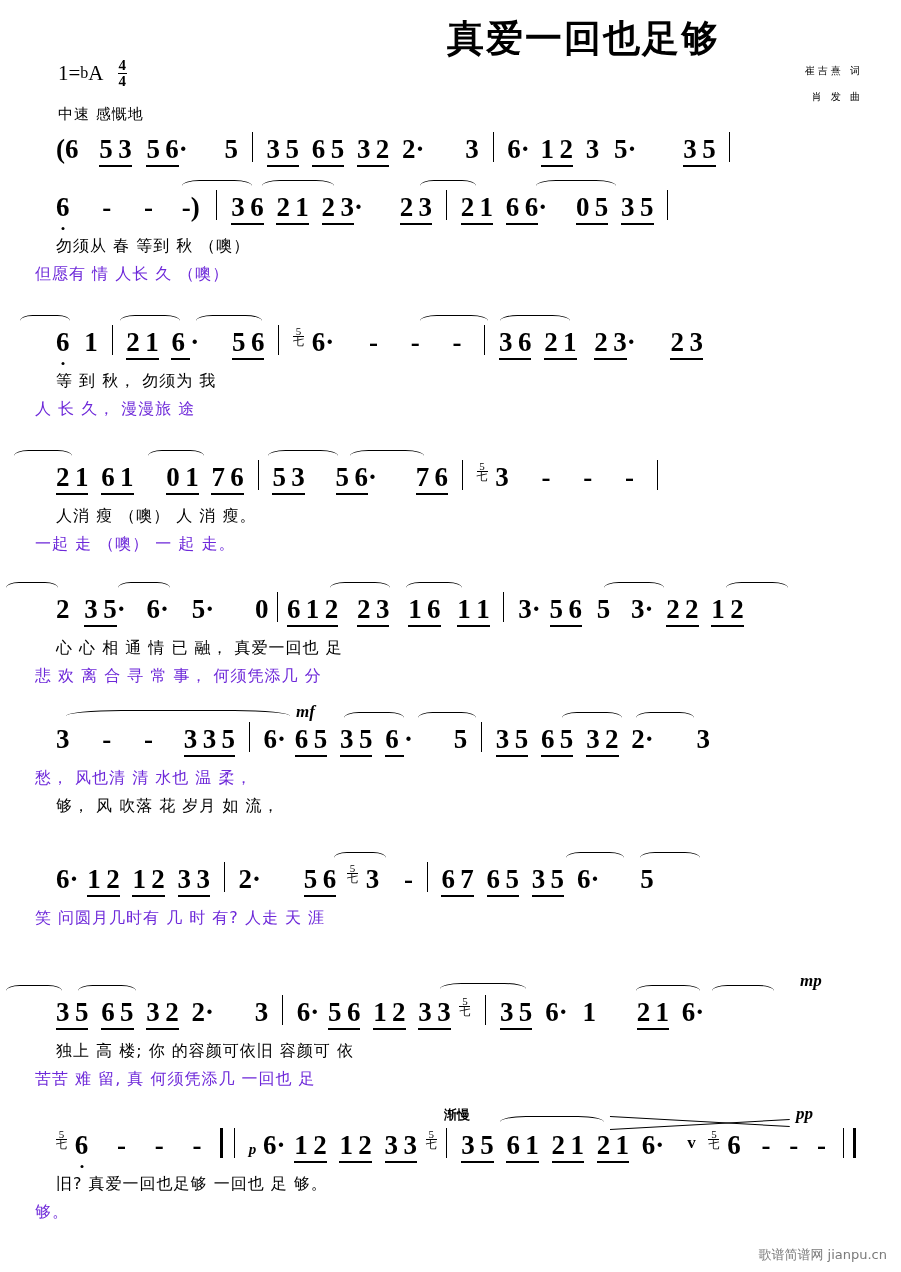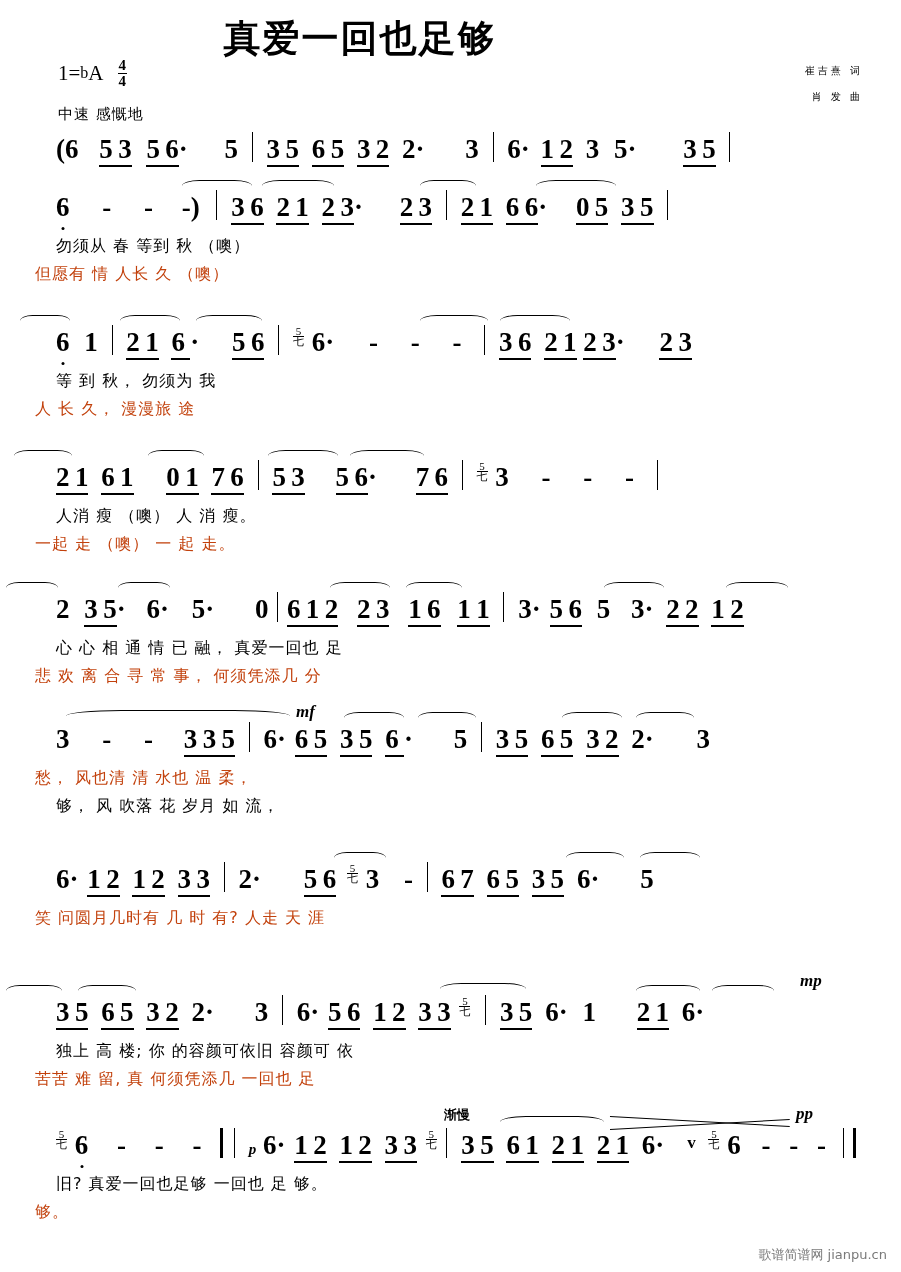--- a/index.html
+++ b/index.html
@@ -9,21 +9,21 @@
     font-family:"Liberation Serif", serif;
     color:#000;
     position:relative;
     overflow:hidden;
   }
   .sheet { position:relative; width:901px; height:1272px; }
 
   
   .title {
     position:absolute; top:14px; left:0; width:720px;
-    text-align:center;
+    text-align:right;
     font-family:"DejaVu Sans", sans-serif;
     font-weight:bold;
     font-size:37px;
     letter-spacing:2px;
   }
 
   
   .key-sig {
     position:absolute; left:58px; top:58px;
     font-size:21px;
@@ -70,21 +70,21 @@
   .notes .seg { display:inline-block; position:relative; }
   .lyric {
     position:relative;
     height:28px;
     font-family:"DejaVu Sans", sans-serif;
     font-size:16px;
     white-space:nowrap;
     padding-left:56px;
     letter-spacing:1px;
   }
-  .lyric.l2 { color:#c2410c;padding-left:35px; }
+  .lyric.l2 { color:#6d28d9;padding-left:35px; }
 
   
   .bar {
     display:inline-block;
     width:1px; height:30px;
     background:#000;
     vertical-align:-4px;
     margin:0 7px;
   }
   .bar.thick { width:3px; }
@@ -227,21 +227,21 @@
       <span class="seg" style="margin-left:26px;"><span class="u">5 6</span></span>
       <span class="bar"></span>
       <span class="fivehalf"><span style="display:block;border-bottom:1px solid #000;">5</span><span style="display:block;">七</span></span>
       <span class="seg">6·</span>
       <span class="seg" style="margin-left:28px;">-</span>
       <span class="seg" style="margin-left:26px;">-</span>
       <span class="seg" style="margin-left:26px;">-</span>
       <span class="bar" style="margin-left:16px;"></span>
       <span class="seg"><span class="u">3 6</span></span>
       <span class="seg" style="margin-left:6px;"><span class="u">2 1</span></span>
-      <span class="seg" style="margin-left:0;"><span class="u">2 3</span>·</span>
+      <span class="seg" style="margin-left:11px;"><span class="u">2 3</span>·</span>
       <span class="seg" style="margin-left:28px;"><span class="u">2 3</span></span>
       <span class="slur" style="left:20px; top:-10px; width:50px;"></span>
       <span class="slur" style="left:120px; top:-10px; width:60px;"></span>
       <span class="slur" style="left:196px; top:-10px; width:66px;"></span>
       <span class="slur" style="left:420px; top:-10px; width:68px;"></span>
       <span class="slur" style="left:500px; top:-10px; width:70px;"></span>
     </div>
     <div class="lyric">等    到        秋，          勿须为    我</div>
     <div class="lyric l2">人    长        久，          漫漫旅    途</div>
   </div>

